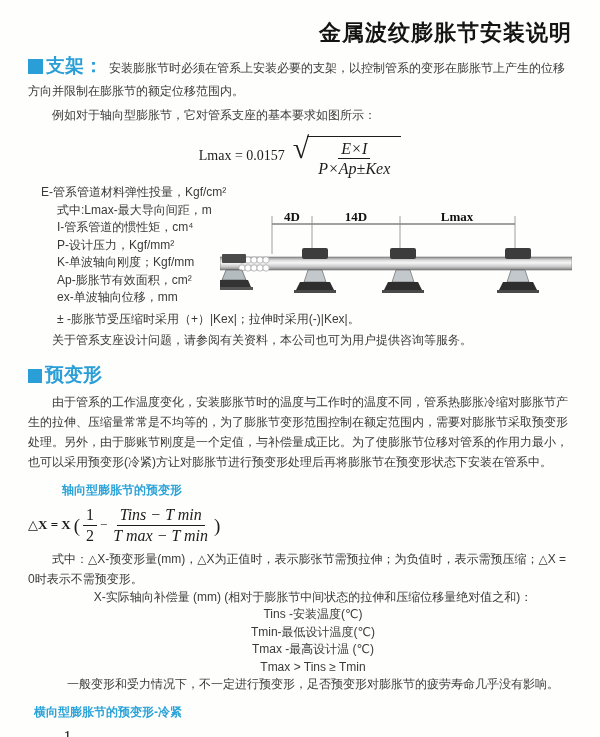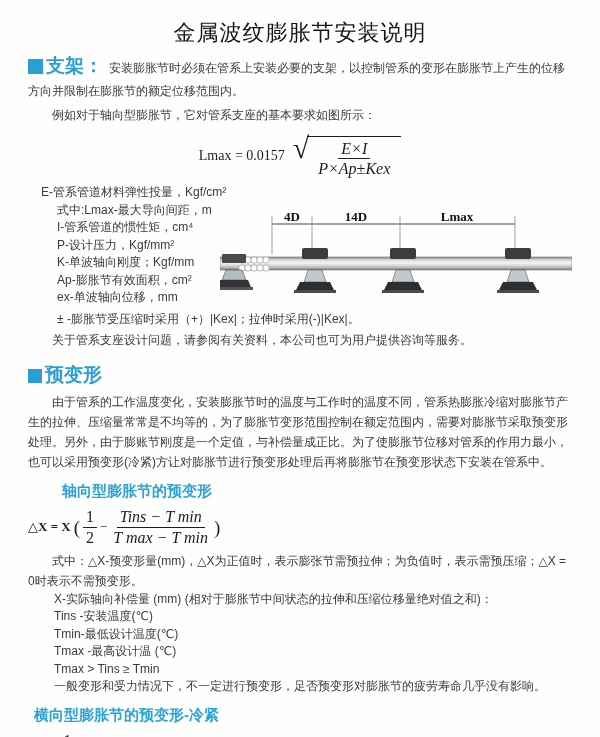--- a/index.html
+++ b/index.html
@@ -8,22 +8,22 @@
     width:600px;height:737px;
     box-sizing:border-box;
     padding:12px 28px 0 28px;
     overflow:hidden;
     background:#fefefd;
     font-family:"Liberation Sans","DejaVu Sans",sans-serif;
     font-size:12px;color:#3a3a3a;
   }
   .title{
     margin:6px 0 6px 0;
-    text-align:center;
-    font-size:22px;font-weight:normal;color:#141414;
+    text-align:right;
+    font-size:22px;font-weight:bold;color:#141414;
     letter-spacing:1px;
   }
   p{margin:0;}
   .lead{margin-top:4px;line-height:23px;}
   .sq{display:inline-block;width:15px;height:15px;background:#2a9ed6;margin-right:3px;vertical-align:-2px;}
   .sq-small{width:14px;height:14px;}
   .blue-label{color:#2a9ed6;font-weight:bold;font-size:19px;margin-right:6px;}
   .indent{text-indent:2em;line-height:20px;margin-top:2px;}
   
   .f1{display:flex;justify-content:center;align-items:center;gap:8px;margin:8px 0 6px 0;
@@ -40,28 +40,28 @@
   
   .defzone{position:relative;height:126px;margin-top:2px;}
   .defs{list-style:none;margin:0;padding:0;line-height:17.5px;}
   .defs li{margin-left:29px;white-space:nowrap;}
   .defs li:first-child{margin-left:13px;}
   .diagram{position:absolute;top:26px;right:0px;}
   .pm-note{margin-left:29px;line-height:18px;}
   
   .sec-head{margin:12px 0 4px 0;font-size:17px;}
   .body-par{text-indent:2em;line-height:20px;}
-  .sub-head{color:#2aa3d8;font-weight:bold;font-size:15px;margin:10px 0 2px 34px;}
+  .sub-head{color:#2aa3d8;font-weight:bold;font-size:12px;margin:10px 0 2px 34px;}
   .sub-head2{margin-left:6px;}
   
   .f2{display:flex;justify-content:flex-start;align-items:center;gap:3px;margin:6px 0 4px 0;
       font-family:"Liberation Serif","DejaVu Serif",serif;font-size:13px;color:#1d1d1d;}
   .f2 .bold{font-weight:bold;}
   .paren{font-size:19px;font-weight:400;line-height:1;}
-  .adefs{margin-left:26px;line-height:17.5px;}
+  .adefs{margin-left:26px;line-height:17.5px;text-align:center;}
   .adefs div{white-space:nowrap;}
   svg text{font-family:"Liberation Serif","DejaVu Serif",serif;font-weight:bold;fill:#111;}
 </style>
 </head>
 <body>
 
 <div class="page">
 
   <h1 class="title">金属波纹膨胀节安装说明</h1>
 

